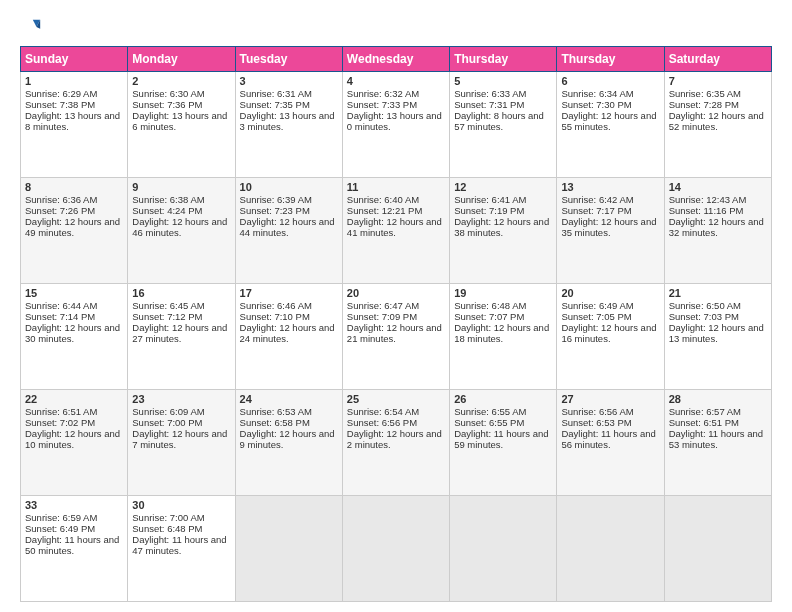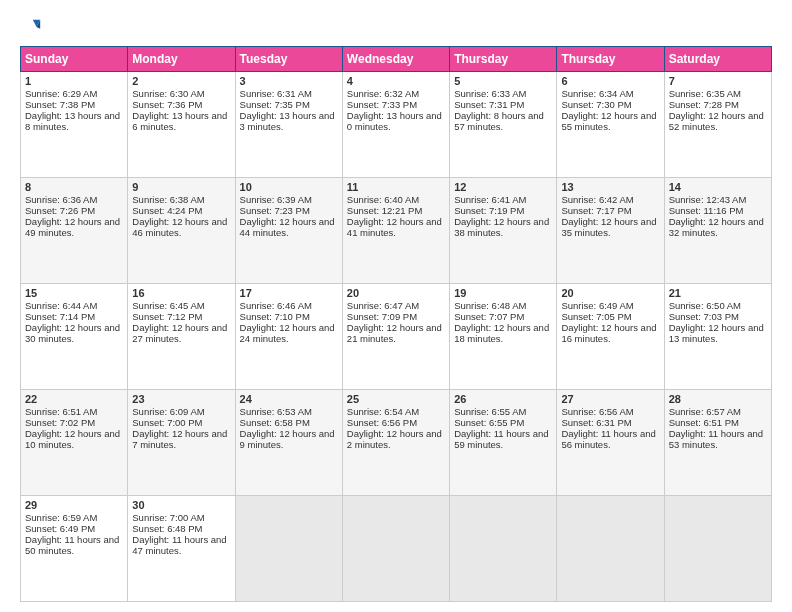--- a/index.html
+++ b/index.html
@@ -284,33 +284,33 @@
           </td>
           <td>
             <span class="day-num">26</span>
             <div>Sunrise: 6:55 AM</div>
             <div>Sunset: 6:55 PM</div>
             <div>Daylight: 11 hours and 59 minutes.</div>
           </td>
           <td>
             <span class="day-num">27</span>
             <div>Sunrise: 6:56 AM</div>
-            <div>Sunset: 6:31 PM</div>
+            <div>Sunset: 6:53 PM</div>
             <div>Daylight: 11 hours and 56 minutes.</div>
           </td>
           <td>
             <span class="day-num">28</span>
             <div>Sunrise: 6:57 AM</div>
             <div>Sunset: 6:51 PM</div>
             <div>Daylight: 11 hours and 53 minutes.</div>
           </td>
         </tr>
         <tr>
           <td>
-            <span class="day-num">29</span>
+            <span class="day-num">33</span>
             <div>Sunrise: 6:59 AM</div>
             <div>Sunset: 6:49 PM</div>
             <div>Daylight: 11 hours and 50 minutes.</div>
           </td>
           <td>
             <span class="day-num">30</span>
             <div>Sunrise: 7:00 AM</div>
             <div>Sunset: 6:48 PM</div>
             <div>Daylight: 11 hours and 47 minutes.</div>
           </td>

